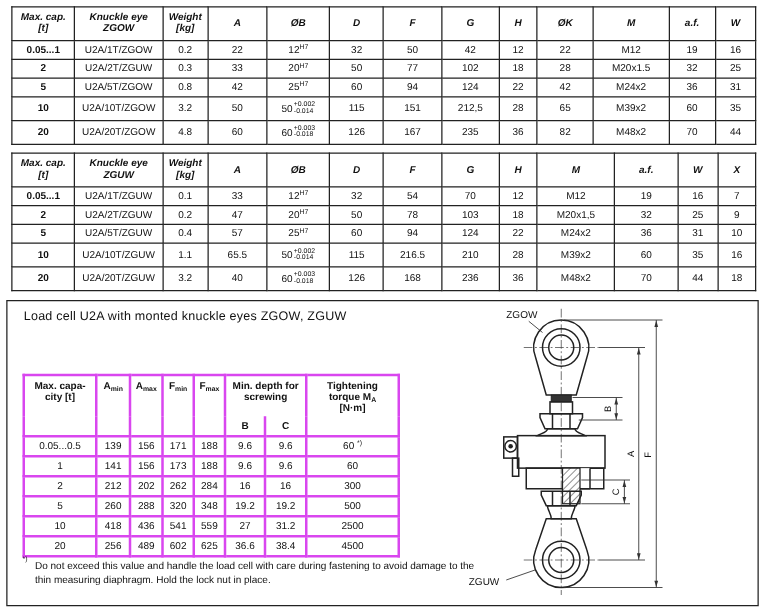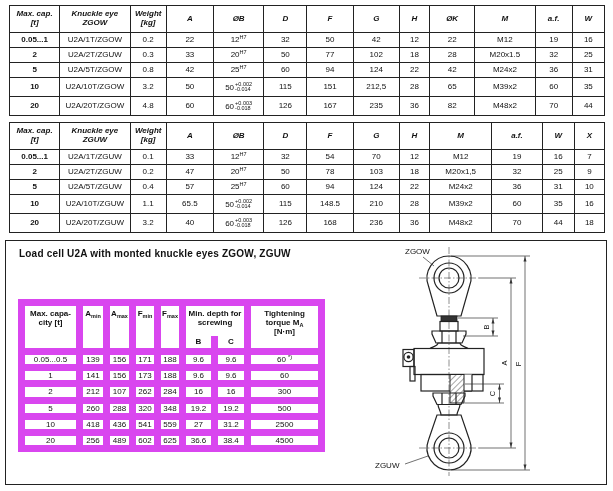--- a/index.html
+++ b/index.html
@@ -18,23 +18,23 @@
   .t1 tbody tr, .t2 tbody tr { height:15px; }
   .t1 tbody tr:nth-child(n+4), .t2 tbody tr:nth-child(n+4) { height:19px; }
 
   sup { font-size:5.5px; vertical-align:3px; line-height:0; }
   sub { font-size:5.5px; vertical-align:-1.5px; line-height:0; }
   .tol { display:inline-flex; flex-direction:column; justify-content:center; font-size:5.5px;
          line-height:5.5px; text-align:left; vertical-align:middle; margin-left:1px; }
 
   
   .bbox { position:absolute; left:5px; top:240px; width:600px; height:243px; border:1.5px solid #222; background:#fff; }
-  .btitle { position:absolute; left:13px; top:7px; font-size:10px; font-weight:bold; letter-spacing:0.2px; }
+  .btitle { position:absolute; left:13px; top:7px; font-size:10px; font-weight:normal; letter-spacing:0.2px; }
   .btable { position:absolute; left:12px; top:58px; border-collapse:collapse; table-layout:fixed; width:300px; background:#fff; }
-  .btable th, .btable td { border:7px solid #d946ef; font-size:8px; line-height:1.15; text-align:center; padding:0; color:#111; }
+  .btable th, .btable td { border:2px solid #d946ef; font-size:8px; line-height:1.15; text-align:center; padding:0; color:#111; }
   .btable thead th { font-weight:bold; vertical-align:top; padding-top:3px; }
   .btable thead tr:first-child { height:33px; }
   .btable thead tr.bc { height:16px; }
   .btable thead tr.bc th { border-top:none; vertical-align:middle; padding-top:0; }
   .btable th.nb { border-bottom:none; }
   .btable tbody tr { height:16px;margin-top:31px; }
 
   .footnote { position:absolute; left:12px; top:206px; width:372px; display:flex; font-size:8px; line-height:1.4; color:#111; }
   .fmark { flex:0 0 10px; font-size:5.5px; padding-top:1px; }
   .ftext { flex:1; }
@@ -253,21 +253,21 @@
         <tr>
           <td class="c0">10</td>
           <td>U2A/10T/ZGUW</td>
           <td>1.1</td>
           <td>65.5</td>
           <td>50<span class="tol">
               <span>+0.002</span>
               <span>-0.014</span>
             </span></td>
           <td>115</td>
-          <td>148.5</td>
+          <td>216.5</td>
           <td>210</td>
           <td>28</td>
           <td>M39x2</td>
           <td>60</td>
           <td>35</td>
           <td>16</td>
         </tr>
         <tr>
           <td class="c0">20</td>
           <td>U2A/20T/ZGUW</td>
@@ -335,21 +335,21 @@
             <td>156</td>
             <td>173</td>
             <td>188</td>
             <td>9.6</td>
             <td>9.6</td>
             <td>60</td>
           </tr>
           <tr>
             <td class="c0">2</td>
             <td>212</td>
-            <td>107</td>
+            <td>202</td>
             <td>262</td>
             <td>284</td>
             <td>16</td>
             <td>16</td>
             <td>300</td>
           </tr>
           <tr>
             <td class="c0">5</td>
             <td>260</td>
             <td>288</td>
@@ -375,20 +375,24 @@
             <td>489</td>
             <td>602</td>
             <td>625</td>
             <td>36.6</td>
             <td>38.4</td>
             <td>4500</td>
           </tr>
         </tbody>
     </table>
 
+    <div class="footnote">
+      <sup class="fmark">*)</sup>
+      <div class="ftext">Do not exceed this value and handle the load cell with care during fastening to avoid damage to the thin measuring diaphragm. Hold the lock nut in place.</div>
+    </div>
 
     <svg class="diagram" width="242" height="236" viewBox="0 0 242 236">
       <defs>
         <pattern id="hatch" width="4" height="4" patternUnits="userSpaceOnUse" patternTransform="rotate(45)">
           <rect width="4" height="4" fill="#fff"></rect>
           <line x1="0" y1="0" x2="0" y2="4" stroke="#222" stroke-width="0.8"></line>
         </pattern>
       </defs>
 
       <line class="cl" x1="88" y1="4" x2="88" y2="233"></line>

